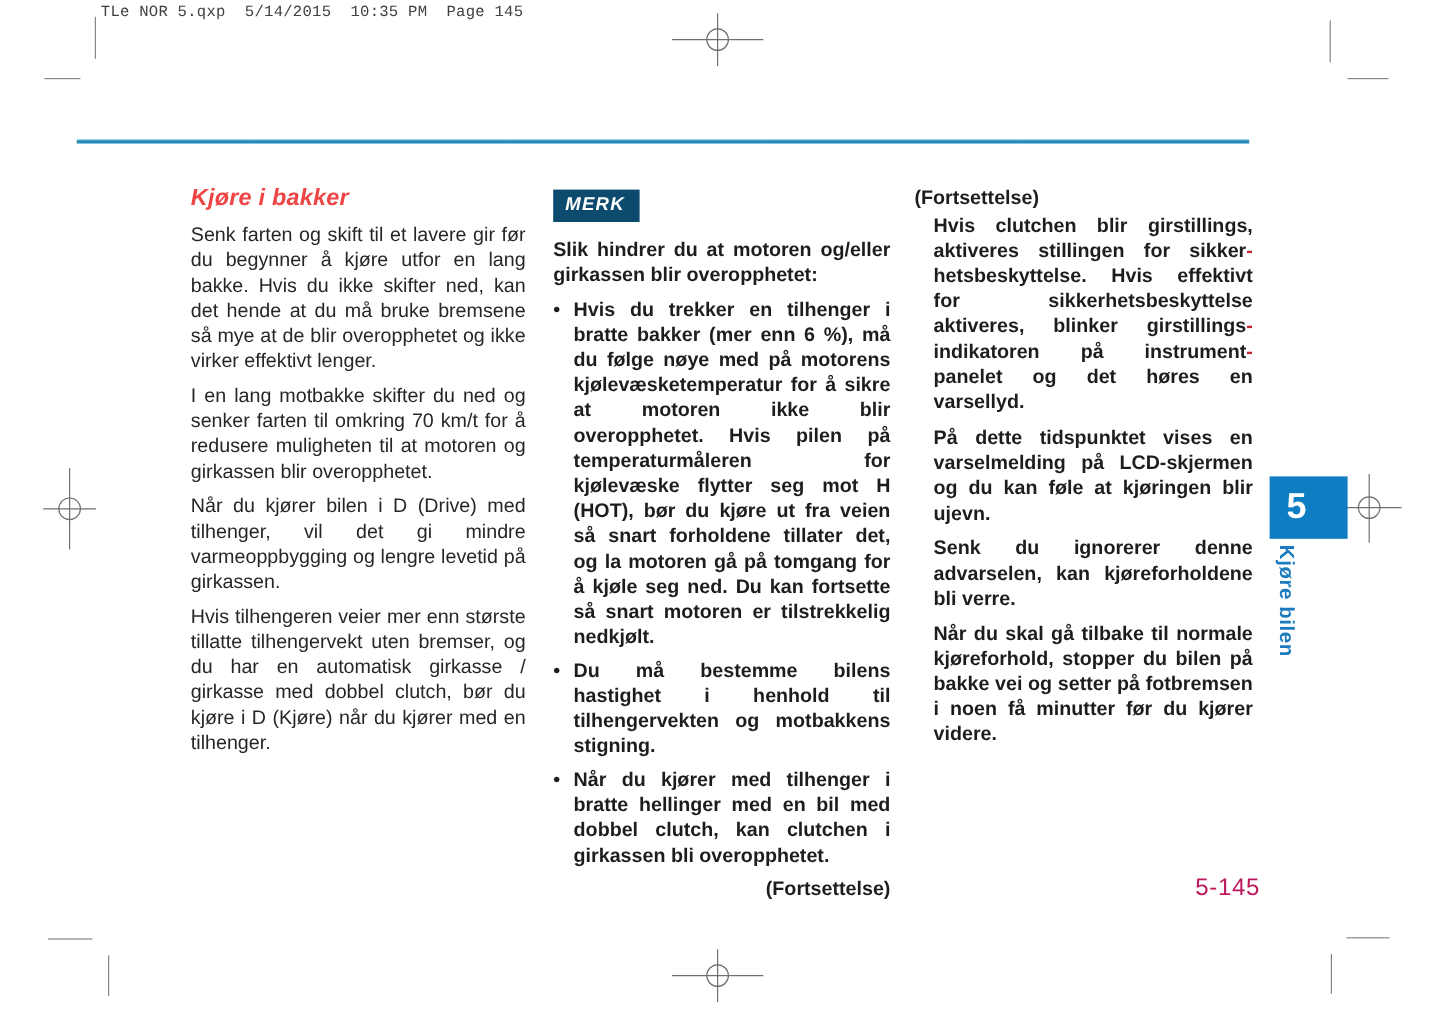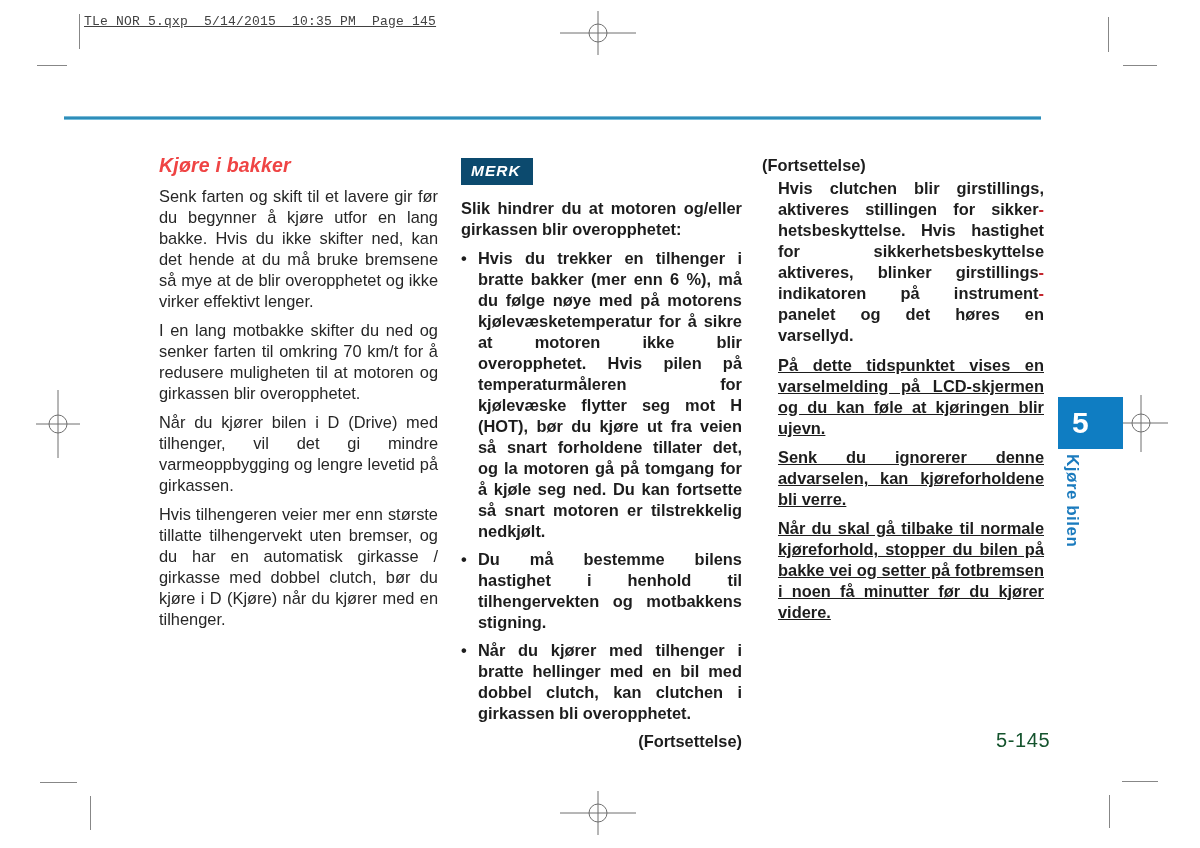--- a/index.html
+++ b/index.html
@@ -5,23 +5,23 @@
   html,body{margin:0;padding:0;}
   body{
     width:1200px;height:848px;background:#ffffff;position:relative;
     font-family:"Liberation Sans", sans-serif;color:#222;
     -webkit-font-smoothing:antialiased;
   }
   .page{position:absolute;inset:0;overflow:hidden;}
 
   
   .slug{
-    position:absolute;left:84px;top:14px;
+    position:absolute;left:84px;top:2px;
     font-family:"Liberation Mono", monospace;font-size:13px;color:#414141;
-    white-space:pre;letter-spacing:.2px;text-decoration:underline;
+    white-space:pre;letter-spacing:.2px;
   }
 
   
   .cl{position:absolute;background:#878787;}
   .cl.v{width:1px;}
   .cl.h{height:1px;}
   svg.regmark{position:absolute;overflow:visible;}
   svg.regmark line{stroke:#6f6f6f;stroke-width:1;}
   svg.regmark circle{stroke:#6f6f6f;stroke-width:1;fill:none;}
 
@@ -50,42 +50,42 @@
   }
 
   .bullet{display:flex;margin:0 0 7px 0;}
   .bullet .dot{flex:none;width:17px;}
   .bullet .btext{flex:1;text-align:justify;}
 
   .cont-right{text-align:right;margin-top:3px;}
 
   .col3 .contlabel{margin:0 0 2px 0;}
   .col3 .indent{margin-left:16px;width:266px;}
-  .col3 .indent.p{margin-bottom:8px;text-decoration:underline;}
+  .col3 .indent.p{margin-bottom:8px;}
 
   .jline{text-align:justify;text-align-last:justify;}
   .jline.lastline{text-align-last:left;}
   .lines-block{margin-bottom:9px;}
   .redhyphen{color:#c4262e;}
 
   
   .tab5{
     position:absolute;left:1058px;top:397px;width:65px;height:52px;
     background:#0f7dc2;color:#ffffff;box-sizing:border-box;
     font-size:30px;font-weight:600;line-height:52px;padding-left:14px;
   }
   .chapter-vert{
     position:absolute;left:1062px;top:454px;height:110px;
     writing-mode:vertical-rl;
     color:#1b7bbe;font-size:17px;font-weight:600;letter-spacing:.5px;
   }
 
   .pagenum{
     position:absolute;left:996px;top:729px;
-    font-size:20px;font-weight:400;color:#14532d;letter-spacing:.6px;
+    font-size:20px;font-weight:400;color:#be185d;letter-spacing:.6px;
   }
 </style>
 </head>
 <body>
 
 <div class="page">
 
   <div class="slug">TLe NOR 5.qxp  5/14/2015  10:35 PM  Page 145</div>
 
   <div class="cl v" style="left:79px;top:14px;height:35px;"></div>
@@ -144,21 +144,21 @@
       <div class="btext">Når du kjører med tilhenger i bratte hellinger med en bil med dobbel clutch, kan clutchen i girkassen bli overopphetet.</div>
     </div>
     <div class="cont-right">(Fortsettelse)</div>
   </div>
 
   <div class="col col3">
     <div class="contlabel">(Fortsettelse)</div>
     <div class="indent lines-block">
         <div class="jline"><span>Hvis clutchen blir girstillings,</span></div>
         <div class="jline"><span>aktiveres stillingen for sikker</span><span class="redhyphen">-</span></div>
-        <div class="jline"><span>hetsbeskyttelse. Hvis hastighet</span></div>
+        <div class="jline"><span>hetsbeskyttelse. Hvis effektivt</span></div>
         <div class="jline"><span>for sikkerhetsbeskyttelse</span></div>
         <div class="jline"><span>aktiveres, blinker girstillings</span><span class="redhyphen">-</span></div>
         <div class="jline"><span>indikatoren på instrument</span><span class="redhyphen">-</span></div>
         <div class="jline"><span>panelet og det høres en</span></div>
         <div class="jline lastline"><span>varsellyd.</span></div>
       </div>
     <div class="indent p">På dette tidspunktet vises en varselmelding på LCD-skjermen og du kan føle at kjøringen blir ujevn.</div>
     <div class="indent p">Senk du ignorerer denne advarselen, kan kjøreforholdene bli verre.</div>
     <div class="indent p">Når du skal gå tilbake til normale kjøreforhold, stopper du bilen på bakke vei og setter på fotbremsen i noen få minutter før du kjører videre.</div>
   </div>

